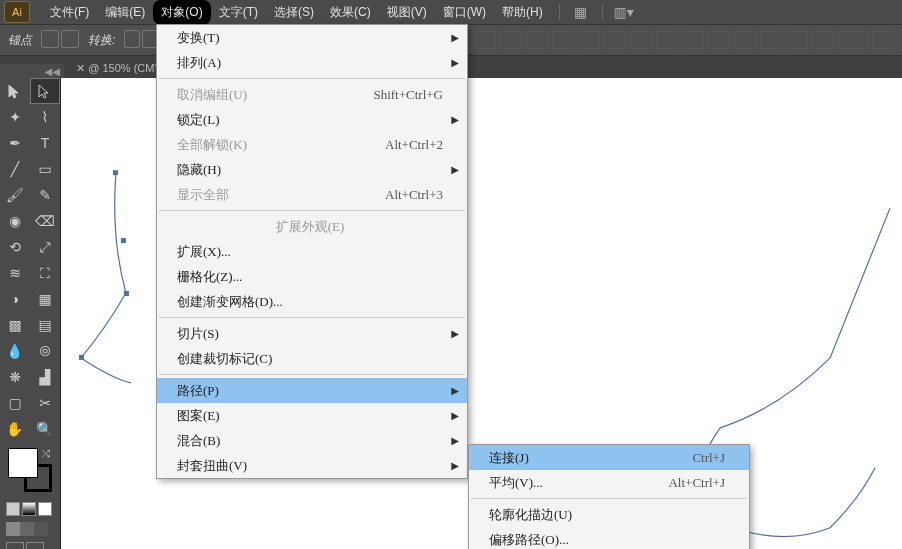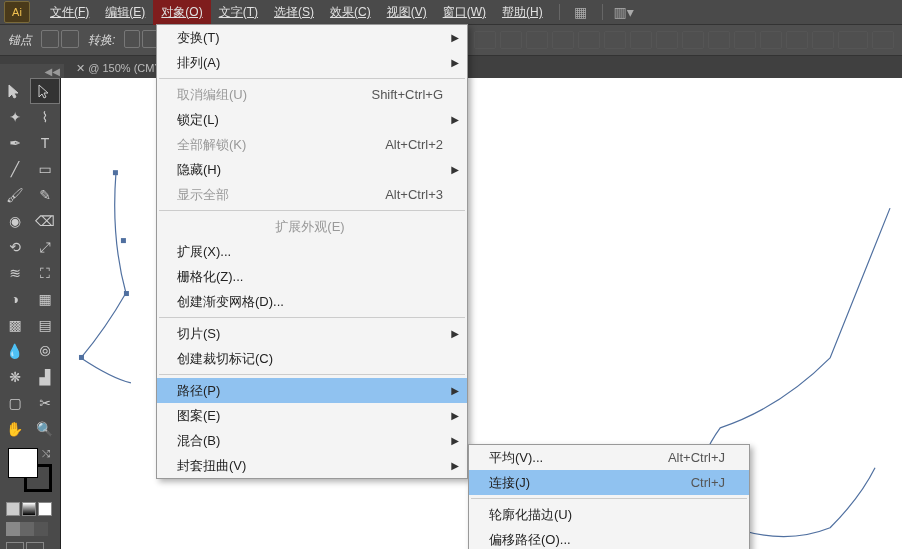--- a/index.html
+++ b/index.html
@@ -32,24 +32,24 @@
     font-size: 11px;
     display: flex;
     align-items: center;
     justify-content: center;
     margin-right: 12px;
     border-radius: 2px;
   }
   .menu-item {
     padding: 4px 8px;
     cursor: default;
-    text-decoration: underline;
   }
   .menu-item.active {
-    background: #7f1d1d;
+    background: #000000;
+    border-radius: 8px;
   }
   .menubar-divider {
     width: 1px;
     height: 16px;
     background: #666;
     margin: 0 8px;
   }
   .menubar-icon {
     width: 18px;
     height: 18px;
@@ -188,20 +188,21 @@
     top: 444px;
     left: 468px;
     width: 280px;
   }
   .dd-row {
     display: flex;
     align-items: center;
     padding: 4px 24px 4px 20px;
     height: 17px;
     position: relative;
+    font-family: Liberation Serif, serif;
   }
   .dd-row.disabled { color: #999; justify-content: center; }
   .dd-row.highlight { background: #90c2f0; }
   .dd-row .shortcut {
     margin-left: auto;
     color: #555;
   }
   .dd-row .arrow {
     position: absolute;
     right: 8px;
@@ -408,28 +409,28 @@
       <span class="arrow">▶</span>
     </div>
   <div class="dd-row">
       <span>封套扭曲(V)</span>
       <span class="arrow">▶</span>
     </div>
 
 </div>
 
 <div class="dropdown sub-dd">
-  <div class="dd-row">
-      <span>平均(V)...</span>
-      <span class="shortcut">Alt+Ctrl+J</span>
-    </div>
   <div class="dd-row highlight">
       <span>连接(J)</span>
       <span class="shortcut">Ctrl+J</span>
     </div>
+  <div class="dd-row">
+      <span>平均(V)...</span>
+      <span class="shortcut">Alt+Ctrl+J</span>
+    </div>
   <div class="dd-sep"></div>
   <div class="dd-row">
       <span>轮廓化描边(U)</span>
     </div>
   <div class="dd-row">
       <span>偏移路径(O)...</span>
     </div>
 </div>
 
 </body></html>

